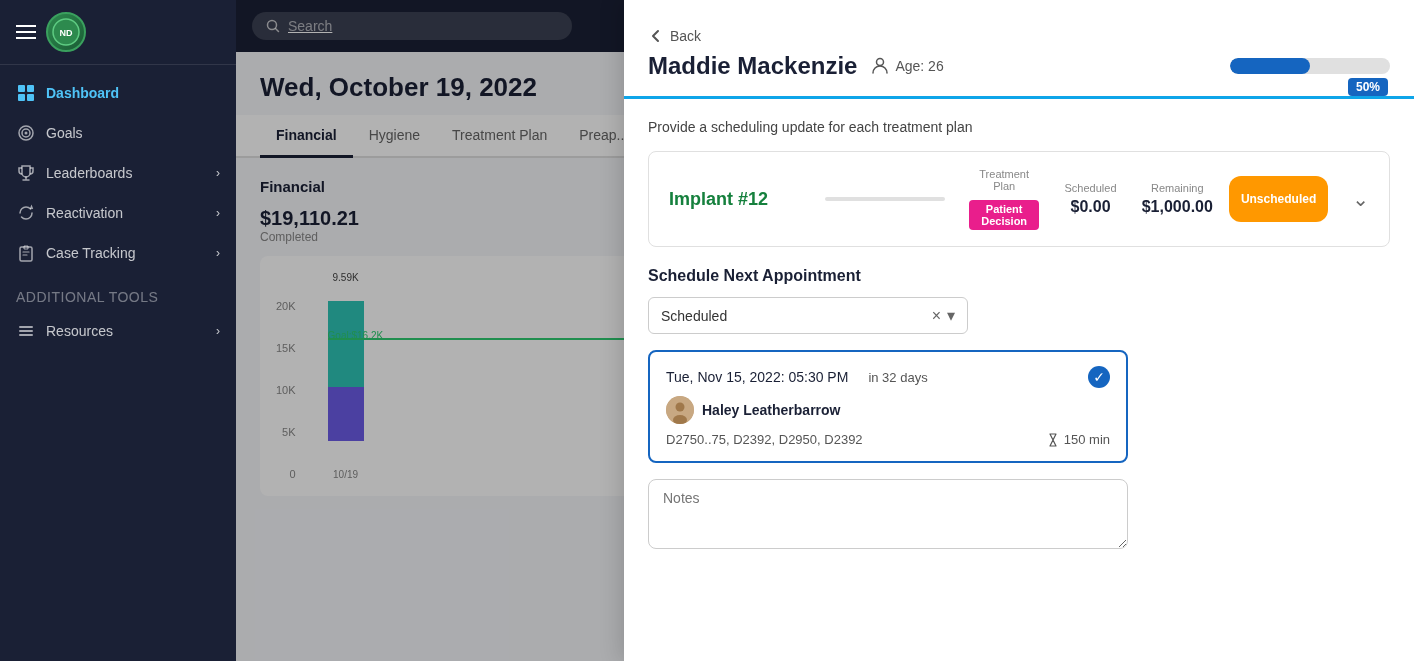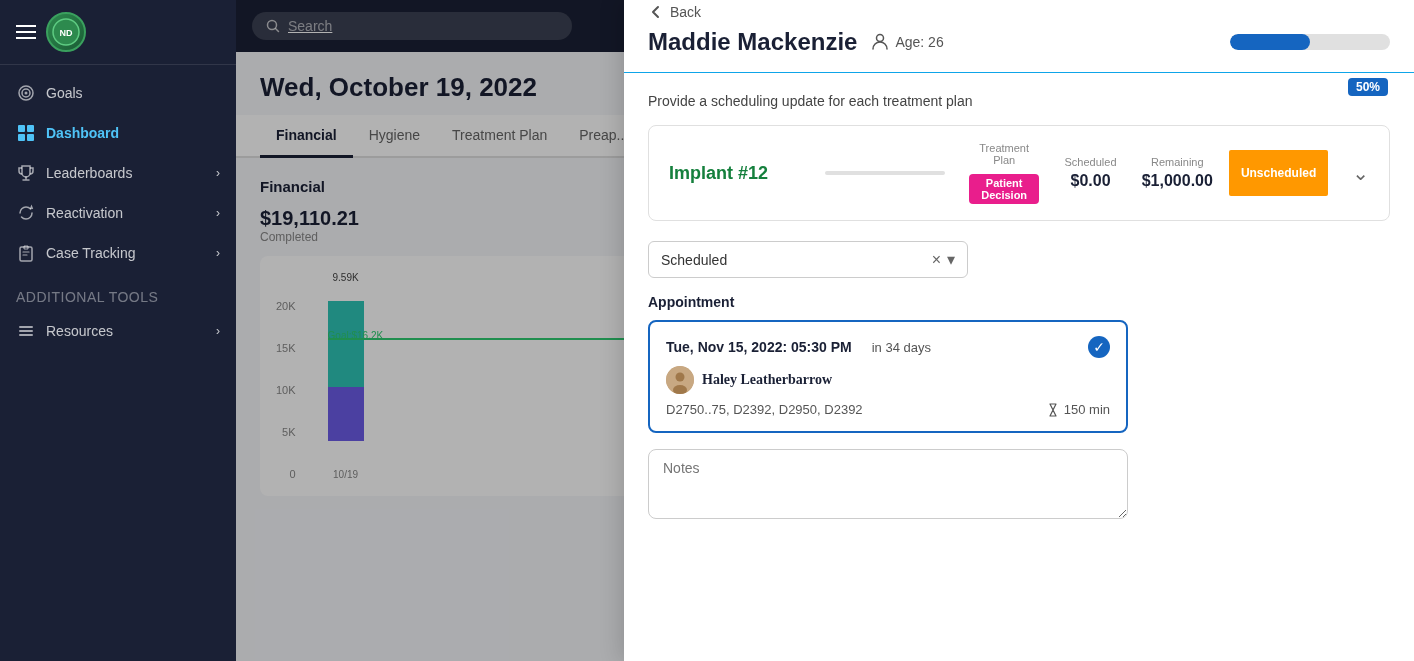--- a/index.html
+++ b/index.html
@@ -169,21 +169,21 @@
     .treatment-name { font-size: 18px; font-weight: 700; color: #15803d; min-width: 140px; }
     .treatment-plan-col { text-align: center; flex: 1; }
     .col-label { font-size: 11px; color: #888; margin-bottom: 4px; }
     .col-value { font-size: 16px; font-weight: 600; color: #1a2035; }
     .patient-decision-badge {
       background: #e91e8c; color: #fff; font-size: 11px; font-weight: 600;
       padding: 3px 10px; border-radius: 4px; margin-top: 4px; display: inline-block;
     }
     .unscheduled-badge {
       background: #ff9800; color: #fff; font-size: 12px; font-weight: 600;
-      padding: 16px 12px; border-radius: 2px;
+      padding: 16px 12px; border-radius: 12px;
     }
     .chevron-down { font-size: 20px; color: #666; margin-left: 8px; cursor: pointer; }
 
     .schedule-section { margin-top: 20px; }
     .schedule-title { font-size: 16px; font-weight: 700; color: #1a2035; margin-bottom: 12px; }
 
     .select-wrap {
       display: flex; align-items: center;
       border: 1px solid #ccc; border-radius: 6px; padding: 8px 12px;
       background: #fff; margin-bottom: 16px; width: 320px;
@@ -192,27 +192,27 @@
     .select-clear { color: #666; cursor: pointer; margin-right: 6px; }
     .select-arrow { color: #666; cursor: pointer; }
 
     .appointment-label { font-size: 14px; font-weight: 600; color: #1a2035; margin-bottom: 10px; }
 
     .appointment-card {
       border: 2px solid #1565c0; border-radius: 8px; padding: 14px 16px;
       position: relative; width: 480px;
     }
     .appt-top { display: flex; align-items: center; gap: 12px; margin-bottom: 8px; }
-    .appt-datetime { font-size: 14px; font-weight: 700; color: #1a2035; }
+    .appt-datetime { font-size: 14px; font-weight: 400; color: #1a2035; }
     .appt-days { font-size: 13px; color: #555; margin-left: 8px; }
     .appt-check {
       margin-left: auto; width: 22px; height: 22px; background: #1565c0; border-radius: 50%;
       display: flex; align-items: center; justify-content: center; color: #fff; font-size: 14px;
     }
-    .appt-provider { display: flex; align-items: center; gap: 8px; margin-bottom: 8px; font-family: Liberation Serif, serif; }
+    .appt-provider { display: flex; align-items: center; gap: 8px; margin-bottom: 8px; }
     .provider-avatar {
       width: 28px; height: 28px; border-radius: 50%; overflow: hidden;
       background: #c8a882; display: flex; align-items: center; justify-content: center;
       font-size: 11px; color: #fff; font-weight: bold;
     }
     .provider-name { font-size: 14px; font-weight: 600; color: #1a2035; }
     .appt-codes { display: flex; align-items: center; justify-content: space-between; font-size: 13px; color: #555; }
     .appt-duration { display: flex; align-items: center; gap: 4px; }
 
     .notes-area {
@@ -248,41 +248,41 @@
     </div>
     <div class="logo-circle">
       <svg width="28" height="28" viewBox="0 0 28 28">
         <circle cx="14" cy="14" r="13" fill="#2d8a4e" stroke="#5ecb82" stroke-width="1.5"></circle>
         <text x="14" y="18" text-anchor="middle" font-size="9" fill="#fff" font-weight="bold">ND</text>
       </svg>
     </div>
   </div>
 
   <div class="sidebar-nav">
-    <div class="nav-item">
-      <div class="nav-icon">
-        <svg width="18" height="18" viewBox="0 0 18 18" fill="none">
-          <circle cx="9" cy="9" r="7" stroke="rgba(255,255,255,0.6)" stroke-width="1.5" fill="none"></circle>
-          <circle cx="9" cy="9" r="4" stroke="rgba(255,255,255,0.6)" stroke-width="1.5" fill="none"></circle>
-          <circle cx="9" cy="9" r="1.5" fill="rgba(255,255,255,0.6)"></circle>
-        </svg>
-      </div>
-      <span class="nav-label">Goals</span>
-    </div>
-
     <div class="nav-item active-item">
       <div class="nav-icon">
         <svg width="18" height="18" viewBox="0 0 18 18" fill="none">
           <rect x="1" y="1" width="7" height="7" rx="1" fill="#4fc3f7"></rect>
           <rect x="10" y="1" width="7" height="7" rx="1" fill="#4fc3f7"></rect>
           <rect x="1" y="10" width="7" height="7" rx="1" fill="#4fc3f7"></rect>
           <rect x="10" y="10" width="7" height="7" rx="1" fill="#4fc3f7"></rect>
         </svg>
       </div>
       <span class="nav-label">Dashboard</span>
+    </div>
+
+    <div class="nav-item">
+      <div class="nav-icon">
+        <svg width="18" height="18" viewBox="0 0 18 18" fill="none">
+          <circle cx="9" cy="9" r="7" stroke="rgba(255,255,255,0.6)" stroke-width="1.5" fill="none"></circle>
+          <circle cx="9" cy="9" r="4" stroke="rgba(255,255,255,0.6)" stroke-width="1.5" fill="none"></circle>
+          <circle cx="9" cy="9" r="1.5" fill="rgba(255,255,255,0.6)"></circle>
+        </svg>
+      </div>
+      <span class="nav-label">Goals</span>
     </div>
 
     <div class="nav-item">
       <div class="nav-icon">
         <svg width="18" height="18" viewBox="0 0 18 18" fill="none">
           <path d="M5 2h8v7a4 4 0 01-8 0V2z" stroke="rgba(255,255,255,0.6)" stroke-width="1.5" fill="none"></path>
           <path d="M9 13v3M6 16h6" stroke="rgba(255,255,255,0.6)" stroke-width="1.5" stroke-linecap="round"></path>
           <path d="M5 4H2v3a3 3 0 003 3M13 4h3v3a3 3 0 01-3 3" stroke="rgba(255,255,255,0.6)" stroke-width="1.5" fill="none"></path>
         </svg>
       </div>
@@ -407,30 +407,30 @@
           </div>
         </div>
       </div>
     </div>
   </div>
 
   <div class="overlay-backdrop"></div>
 
   <div class="slide-panel">
 
-    <div style="padding: 4px 24px 0;">
+    <div style="padding: 28px 24px 0;">
       <div class="back-btn">
         <svg viewBox="0 0 16 16" fill="none">
           <path d="M10 3L5 8L10 13" stroke="#555" stroke-width="2" stroke-linecap="round" stroke-linejoin="round"></path>
         </svg>
         <span>Back</span>
       </div>
     </div>
 
-    <div style="display:flex; align-items:center; padding: 8px 24px 16px; border-bottom: 1px solid #0ea5e9;">
+    <div style="display:flex; align-items:center; padding: 8px 24px 16px; border-bottom: 3px solid #0ea5e9;">
       <div class="patient-name">Maddie Mackenzie</div>
       <div class="patient-age" style="margin-left: 14px;">
         <svg width="18" height="18" viewBox="0 0 18 18" fill="none">
           <circle cx="9" cy="5" r="3.5" stroke="#555" stroke-width="1.5"></circle>
           <path d="M2 16c0-3.87 3.13-7 7-7s7 3.13 7 7" stroke="#555" stroke-width="1.5" stroke-linecap="round"></path>
         </svg>
         <span>Age: 26</span>
       </div>
       <div class="progress-bar-wrap">
         <div class="progress-bar-bg">
@@ -462,33 +462,33 @@
             <div class="col-label">Remaining</div>
             <div class="col-value">$1,000.00</div>
           </div>
 
           <div class="unscheduled-badge">Unscheduled</div>
           <span class="chevron-down">⌄</span>
         </div>
       </div>
 
       <div class="schedule-section">
+        <div class="schedule-title">Schedule Next Appointment</div>
 
         <div class="select-wrap">
           <span class="select-value">Scheduled</span>
           <span class="select-clear">×</span>
           <span class="select-arrow">▾</span>
         </div>
 
-        <div class="appointment-label">Appointment</div>
 
         <div class="appointment-card">
           <div class="appt-top">
             <span class="appt-datetime">Tue, Nov 15, 2022: 05:30 PM</span>
-            <span class="appt-days">in 34 days</span>
+            <span class="appt-days">in 32 days</span>
             <div class="appt-check">✓</div>
           </div>
           <div class="appt-provider">
             <div class="provider-avatar">
               <svg width="28" height="28" viewBox="0 0 28 28">
                 <circle cx="14" cy="14" r="14" fill="#c8a882"></circle>
                 <circle cx="14" cy="11" r="4.5" fill="#a0784a"></circle>
                 <ellipse cx="14" cy="24" rx="7" ry="5" fill="#a0784a"></ellipse>
               </svg>
             </div>

